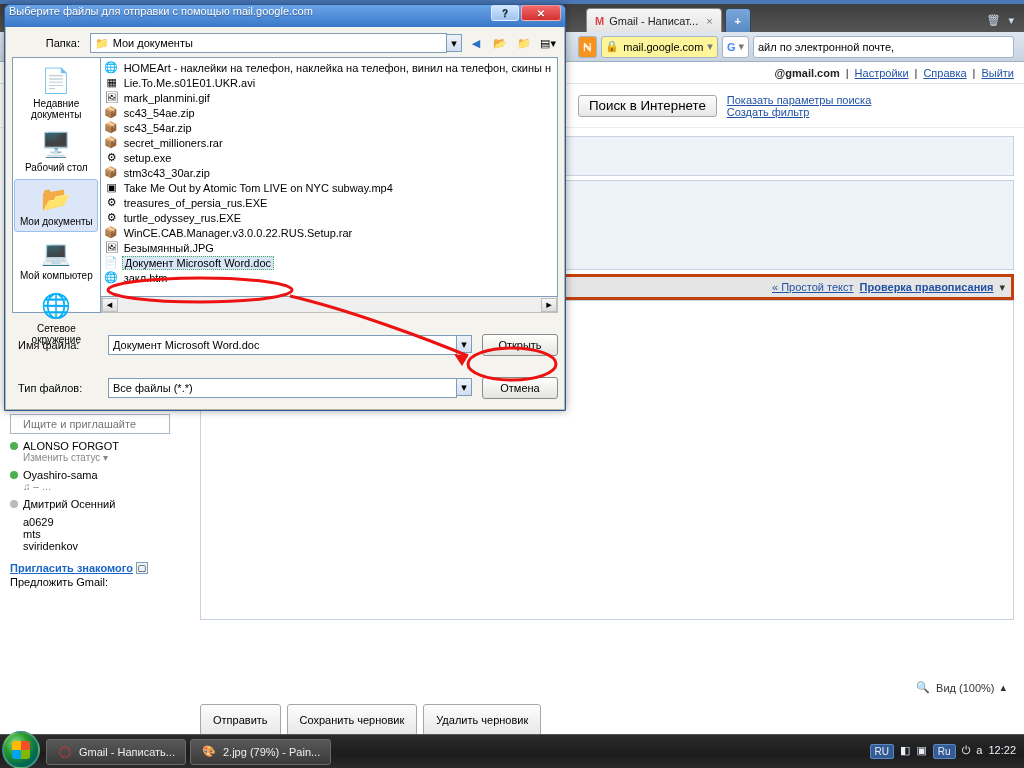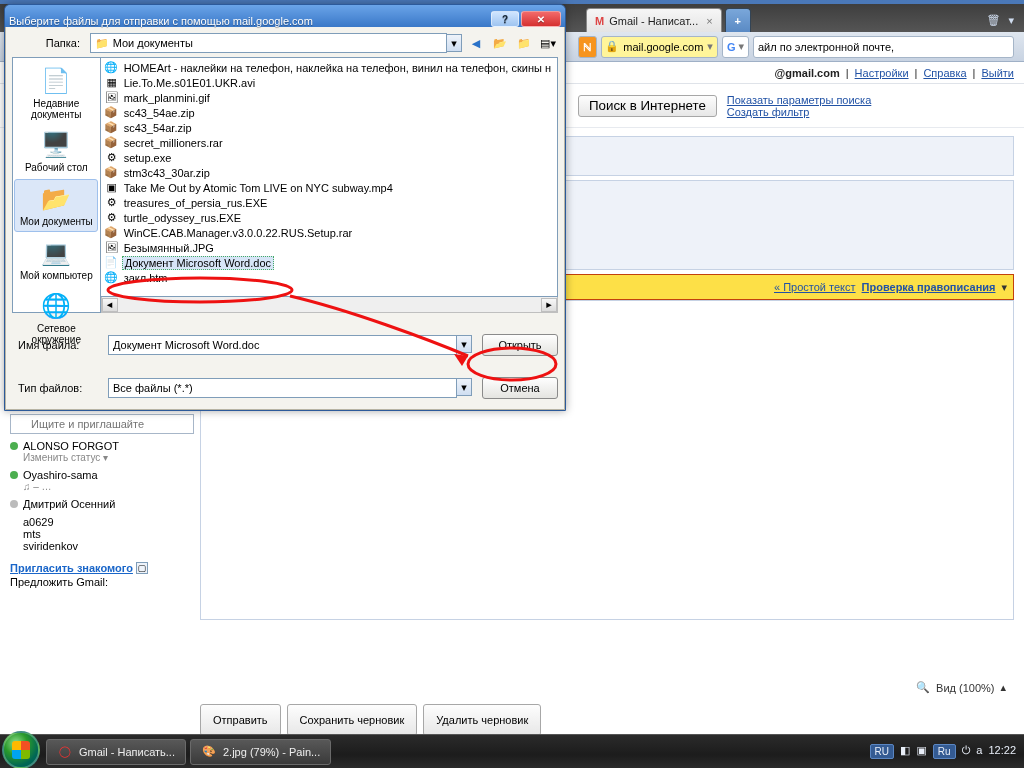--- a/index.html
+++ b/index.html
@@ -17,21 +17,21 @@
   .win-frame {
     position: absolute;
     border: 1px solid #2c5a9a;
     border-radius: 6px 6px 0 0;
     box-shadow: 0 0 8px rgba(0,0,0,.35);
     background: linear-gradient(#6aa4e8, #3a78c8);
     padding: 0;
   }
   .win-titlebar {
     height: 22px;
-    display:flex; align-items:flex-end;
+    display:flex; align-items:flex-start;
     padding: 0 4px;
     color: #fff;
     font-size: 11px;
     text-shadow: 0 1px 1px rgba(0,0,0,.4);
     background: linear-gradient(#6aa4e8,#3a78c8);
     border-radius: 6px 6px 0 0;
   }
   .win-titlebar .spacer{flex:1}
   .title-btn{
     width:28px;height:16px;margin-left:2px;
@@ -119,38 +119,38 @@
     height:44px;background:#fff;display:flex;align-items:center;padding-left:578px;gap:10px;border-bottom:1px solid #e7eaef
   }
   .gbtn{height:22px;padding:0 10px;background:linear-gradient(#fdfdfd,#e7e7e7);border:1px solid #a7a7a7;border-radius:3px}
   .gm-links{display:flex;flex-direction:column;font-size:11px}
   .gm-links a{color:#2152a5;text-decoration:underline}
   .compose-area{
     position:absolute;left:200px;right:10px;top:132px;bottom:60px;
     border:0;
   }
   .compose-block{height:40px;background:#eef2f9;border:1px solid #c6d2e4;margin-bottom:4px}
-  .toolbar{height:26px;display:flex;align-items:center;background:#fde047;border:1px solid #c2410c;padding:0 6px;gap:8px;color:#333}
+  .toolbar{height:26px;display:flex;align-items:center;background:#e5e5e5;border:3px solid #c2410c;padding:0 6px;gap:8px;color:#333}
   .toolbar .sep{width:1px;height:16px;background:#b7c3d6}
   .toolbar .rt{margin-left:auto;display:flex;gap:6px;align-items:center}
   .toolbar a{color:#2152a5;text-decoration:underline}
   .compose-body{flex:1;background:#fff;border:1px solid #c6d2e4;height:320px}
   .compose-footer{
     position:absolute;left:200px;top:700px;display:flex;gap:6px
   }
   .foot-btn{height:32px;padding:0 12px;background:linear-gradient(#fdfdfd,#e7e7e7);border:1px solid #a7a7a7;border-radius:3px;font:inherit}
 
   
   .gside{
     position:absolute;left:10px;top:396px;width:170px;color:#000
   }
   .gside h4{margin:0 0 4px;font-size:12px;font-weight:bold;display:flex;align-items:center}
   .gside h4 .ctl{margin-left:auto;display:flex;gap:2px}
   .gside h4 .ctl span{width:12px;height:12px;border:1px solid #7f9db9;background:#eef3fa;font-size:9px;display:flex;align-items:center;justify-content:center}
-  .gside input{width:184px;height:20px;border:1px solid #a7b6c8;padding:0 20px;font:inherit;color:#888}
+  .gside input{width:160px;height:20px;border:1px solid #a7b6c8;padding:0 12px;font:inherit;color:#888}
   .contact{display:flex;align-items:center;margin-top:6px}
   .dot{width:8px;height:8px;border-radius:50%;margin-right:5px}
   .dot.g{background:#4caf50}.dot.gr{background:#bbb}
   .sub{color:#888;font-size:10px;padding-left:13px}
   .gside .lab{color:#1a66c9;text-decoration:underline}
 
   .view-pct{
     position:absolute;right:18px;bottom:40px;display:flex;align-items:center;gap:6px;color:#333
   }
   .pop{position:absolute;right:12px;top:182px;width:18px;height:18px;border:1px solid #6a94cf;color:#2a65b6;display:flex;align-items:center;justify-content:center;background:#eaf1fb}

